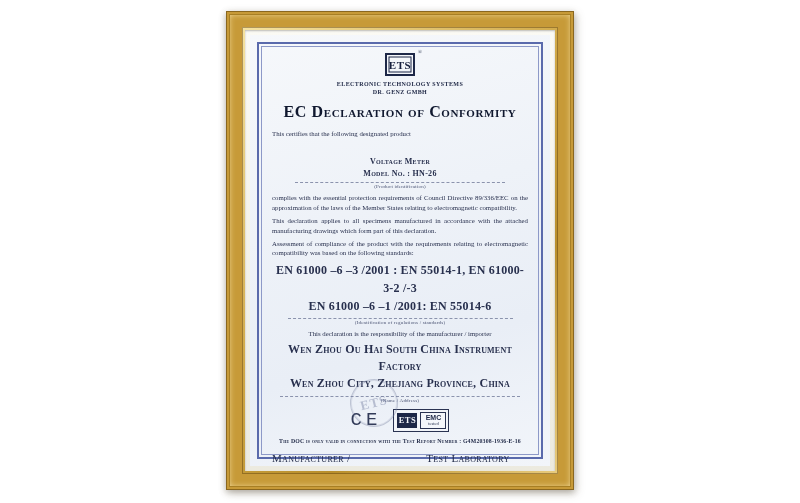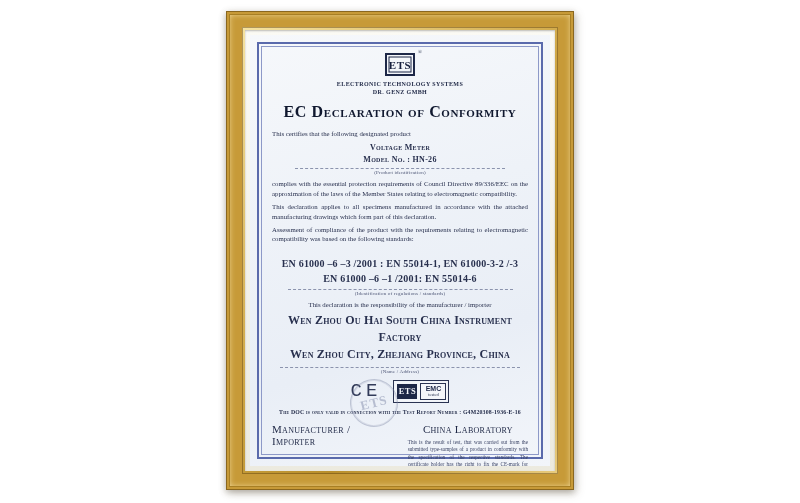--- a/index.html
+++ b/index.html
@@ -54,24 +54,24 @@
     box-shadow:inset 0 0 0 1.5px #f4f6fa, inset 0 0 0 2.5px #1d2747;
     display:flex;align-items:center;justify-content:center;
     font-weight:bold;font-size:11px;letter-spacing:.5px;color:#161f3d;
     font-family:"Liberation Serif",serif;
   }
   .reg{position:absolute;top:-4px;right:-7px;font-size:5.5px;color:#3c465f;}
   .org{font-weight:bold;font-size:6px;letter-spacing:.4px;line-height:1.35;margin-top:4px;color:#1e2745;}
   .title{font-weight:bold;font-size:16px;letter-spacing:.6px;margin-top:7px;color:#10182f;}
 
   .intro{font-size:6.8px;text-align:left;margin-top:9px;}
-  .product{font-weight:bold;font-size:8px;line-height:1.45;margin-top:5px;letter-spacing:.3px;}
+  .product{font-weight:bold;font-size:8px;line-height:1.45;margin-top:19px;letter-spacing:.3px;}
   .body-par{font-size:6.8px;line-height:1.38;text-align:justify;margin-top:4px;}
   .body-par:first-of-type{margin-top:7px;}
-  .standards{font-weight:bold;font-size:10px;line-height:1.5;margin-top:12px;letter-spacing:.2px;}
+  .standards{font-weight:bold;font-size:12px;line-height:1.5;margin-top:3px;letter-spacing:.2px;}
   .resp{font-size:6.8px;margin-top:5px;}
   .manu{font-weight:bold;font-size:12px;line-height:1.45;margin-top:4px;letter-spacing:.2px;}
 
   
   .marks-row{display:flex;align-items:center;justify-content:center;gap:12px;margin-top:6px;}
   .ce-mark{font-family:Liberation Mono, monospace;font-size:19px;font-weight:500;letter-spacing:4px;color:#323b59;line-height:1;}
   .emc-combo{display:flex;align-items:stretch;border:1px solid #2a3352;box-shadow:0 0 0 1px #f0f3f8 inset;padding:2px;background:#f4f6fa;gap:2px;}
   .ets-mini{background:#1d2747;color:#f2f4f9;font-weight:bold;font-size:8.5px;font-family:"Liberation Serif",serif;
     display:flex;align-items:center;justify-content:center;width:22px;height:17px;letter-spacing:.4px;
     box-shadow:inset 0 0 0 1px #f2f4f9, inset 0 0 0 2px #1d2747;}
@@ -178,21 +178,21 @@
                     <div class="cap">(Date)</div>
                   </div>
                   <div class="sig-slot2">
                     <div class="sig-dash"></div>
                     <div class="cap">(Surname, forename)</div>
                     <div class="cap">(Company stamp)</div>
                   </div>
                 </div>
 
                 <div class="col-right">
-                  <div class="col-head sc">China Laboratory</div>
+                  <div class="col-head sc">Test Laboratory</div>
                   <div class="lab-note">This is the result of test, that was carried out from the submitted type-samples of a product in conformity with the specification of the respective standards. The certificate holder has the right to fix the CE-mark for EMC on the product complying with the inspection sample.</div>
                   <div class="date-val">September 02, 2003</div>
                   <div class="r-block">
                     <div class="sig-dash" style="width:86px;"></div>
 
                   </div>
                 </div>
               </div>
 
             </div>

